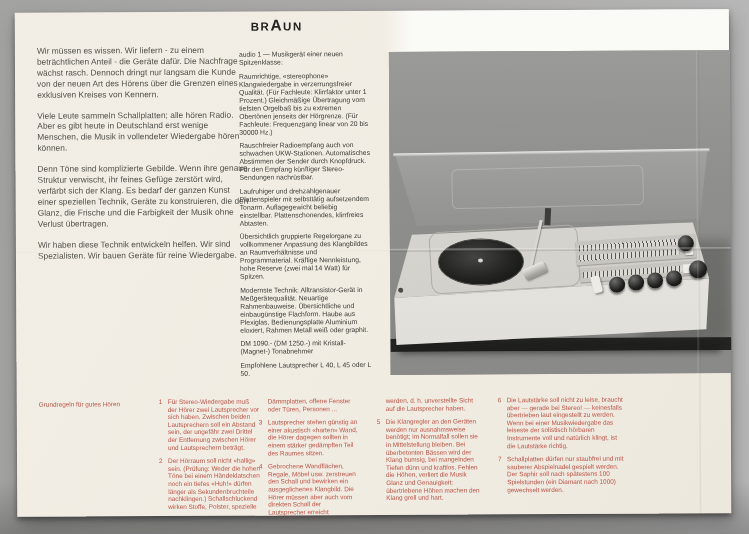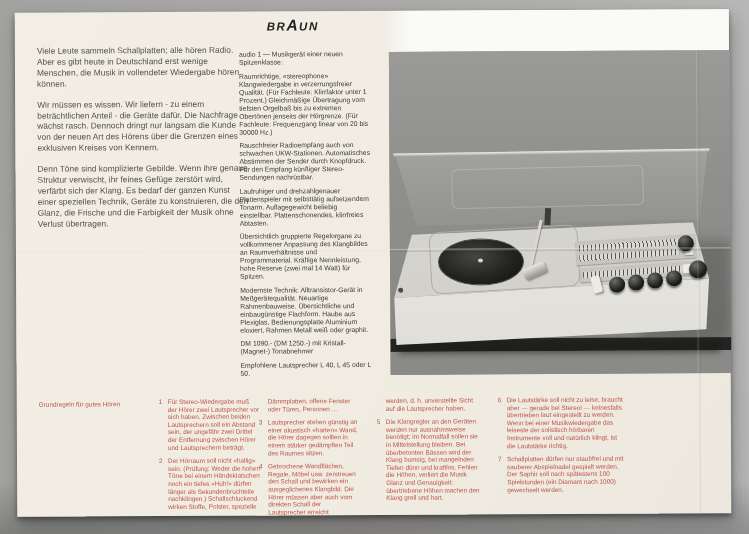--- a/index.html
+++ b/index.html
@@ -16,22 +16,22 @@
   }
   .paper{
     position:absolute;left:16px;top:11px;width:714px;height:504px;
     background:linear-gradient(120deg,#f2eee5 0%,#f0ece2 60%,#ece8de 100%);
     transform:rotate(-0.3deg);
     box-shadow:0 3px 5px rgba(25,25,25,.5), 3px 10px 18px rgba(25,25,25,.28);
   }
   .white-strip{position:absolute;left:368px;top:0;width:346px;height:41px;
     background:linear-gradient(90deg, rgba(250,250,247,0) 0px, #fafaf7 28px);}
   
-  .logo{position:absolute;left:252px;top:5px;color:#232321;font-weight:bold;
-    letter-spacing:1.5px;white-space:nowrap;font-style:italic;}
+  .logo{position:absolute;left:236px;top:5px;color:#232321;font-weight:bold;
+    letter-spacing:1.5px;white-space:nowrap;}
   .logo .lg{font-size:11.5px;}
   .logo .tall{font-size:15.5px;}
   
   .col-left{position:absolute;left:22px;top:33px;width:213px;
     color:#53524c;font-size:8.4px;line-height:10.9px;letter-spacing:0;}
   .col-left p{margin:0 0 10px 0;}
   .col-mid{position:absolute;left:224px;top:39px;width:131px;
     color:#3c3b36;font-size:6.8px;line-height:8px;}
   .col-mid p{margin:0 0 5.5px 0;}
   
@@ -112,23 +112,24 @@
 <body>
 
 <div class="scene">
   <div class="paper">
 
     <div class="white-strip"></div>
 
     <div class="logo"><span class="lg">BR</span><span class="lg tall">A</span><span class="lg">UN</span></div>
 
     <div class="col-left">
+      <p>Wir müssen es wissen. Wir liefern - zu einem beträchtlichen Anteil - die Geräte dafür. Die Nachfrage wächst rasch. Dennoch dringt nur langsam die Kunde von der neuen Art des Hörens über die Grenzen eines exklusiven Kreises von Kennern.</p>
       <p>Viele Leute sammeln Schallplatten; alle hören Radio. Aber es gibt heute in Deutschland erst wenige Menschen, die Musik in vollendeter Wiedergabe hören können.</p>
-      <p>Wir müssen es wissen. Wir liefern - zu einem beträchtlichen Anteil - die Geräte dafür. Die Nachfrage wächst rasch. Dennoch dringt nur langsam die Kunde von der neuen Art des Hörens über die Grenzen eines exklusiven Kreises von Kennern.</p>
       <p>Denn Töne sind komplizierte Gebilde. Wenn ihre genaue Struktur verwischt, ihr feines Gefüge zerstört wird, verfärbt sich der Klang. Es bedarf der ganzen Kunst einer speziellen Technik, Geräte zu konstruieren, die den Glanz, die Frische und die Farbigkeit der Musik ohne Verlust übertragen.</p>
+      <p>Wir haben diese Technik entwickeln helfen. Wir sind Spezialisten. Wir bauen Geräte für reine Wiedergabe.</p>
     </div>
 
     <div class="col-mid">
       <p>audio 1 — Musikgerät einer neuen Spitzenklasse:</p>
       <p>Raumrichtige, «stereophone» Klangwiedergabe in verzerrungsfreier Qualität. (Für Fachleute: Klirrfaktor unter 1 Prozent.) Gleichmäßige Übertragung vom tiefsten Orgelbaß bis zu extremen Obertönen jenseits der Hörgrenze. (Für Fachleute: Frequenzgang linear von 20 bis 30000 Hz.)</p>
       <p>Rauschfreier Radioempfang auch von schwachen UKW-Stationen. Automatisches Abstimmen der Sender durch Knopfdruck. Für den Empfang künftiger Stereo-Sendungen nachrüstbar.</p>
       <p>Laufruhiger und drehzahlgenauer Plattenspieler mit selbsttätig aufsetzendem Tonarm. Auflagegewicht beliebig einstellbar. Plattenschonendes, klirrfreies Abtasten.</p>
       <p>Übersichtlich gruppierte Regelorgane zu vollkommener Anpassung des Klangbildes an Raumverhältnisse und Programmaterial. Kräftige Nennleistung, hohe Reserve (zwei mal 14 Watt) für Spitzen.</p>
       <p>Modernste Technik: Alltransistor-Gerät in Meßgerätequalität. Neuartige Rahmenbauweise. Übersichtliche und einbaugünstige Flachform. Haube aus Plexiglas, Bedienungsplatte Aluminium eloxiert, Rahmen Metall weiß oder graphit.</p>
       <p>DM 1090.- (DM 1250.-) mit Kristall- (Magnet-) Tonabnehmer</p>

